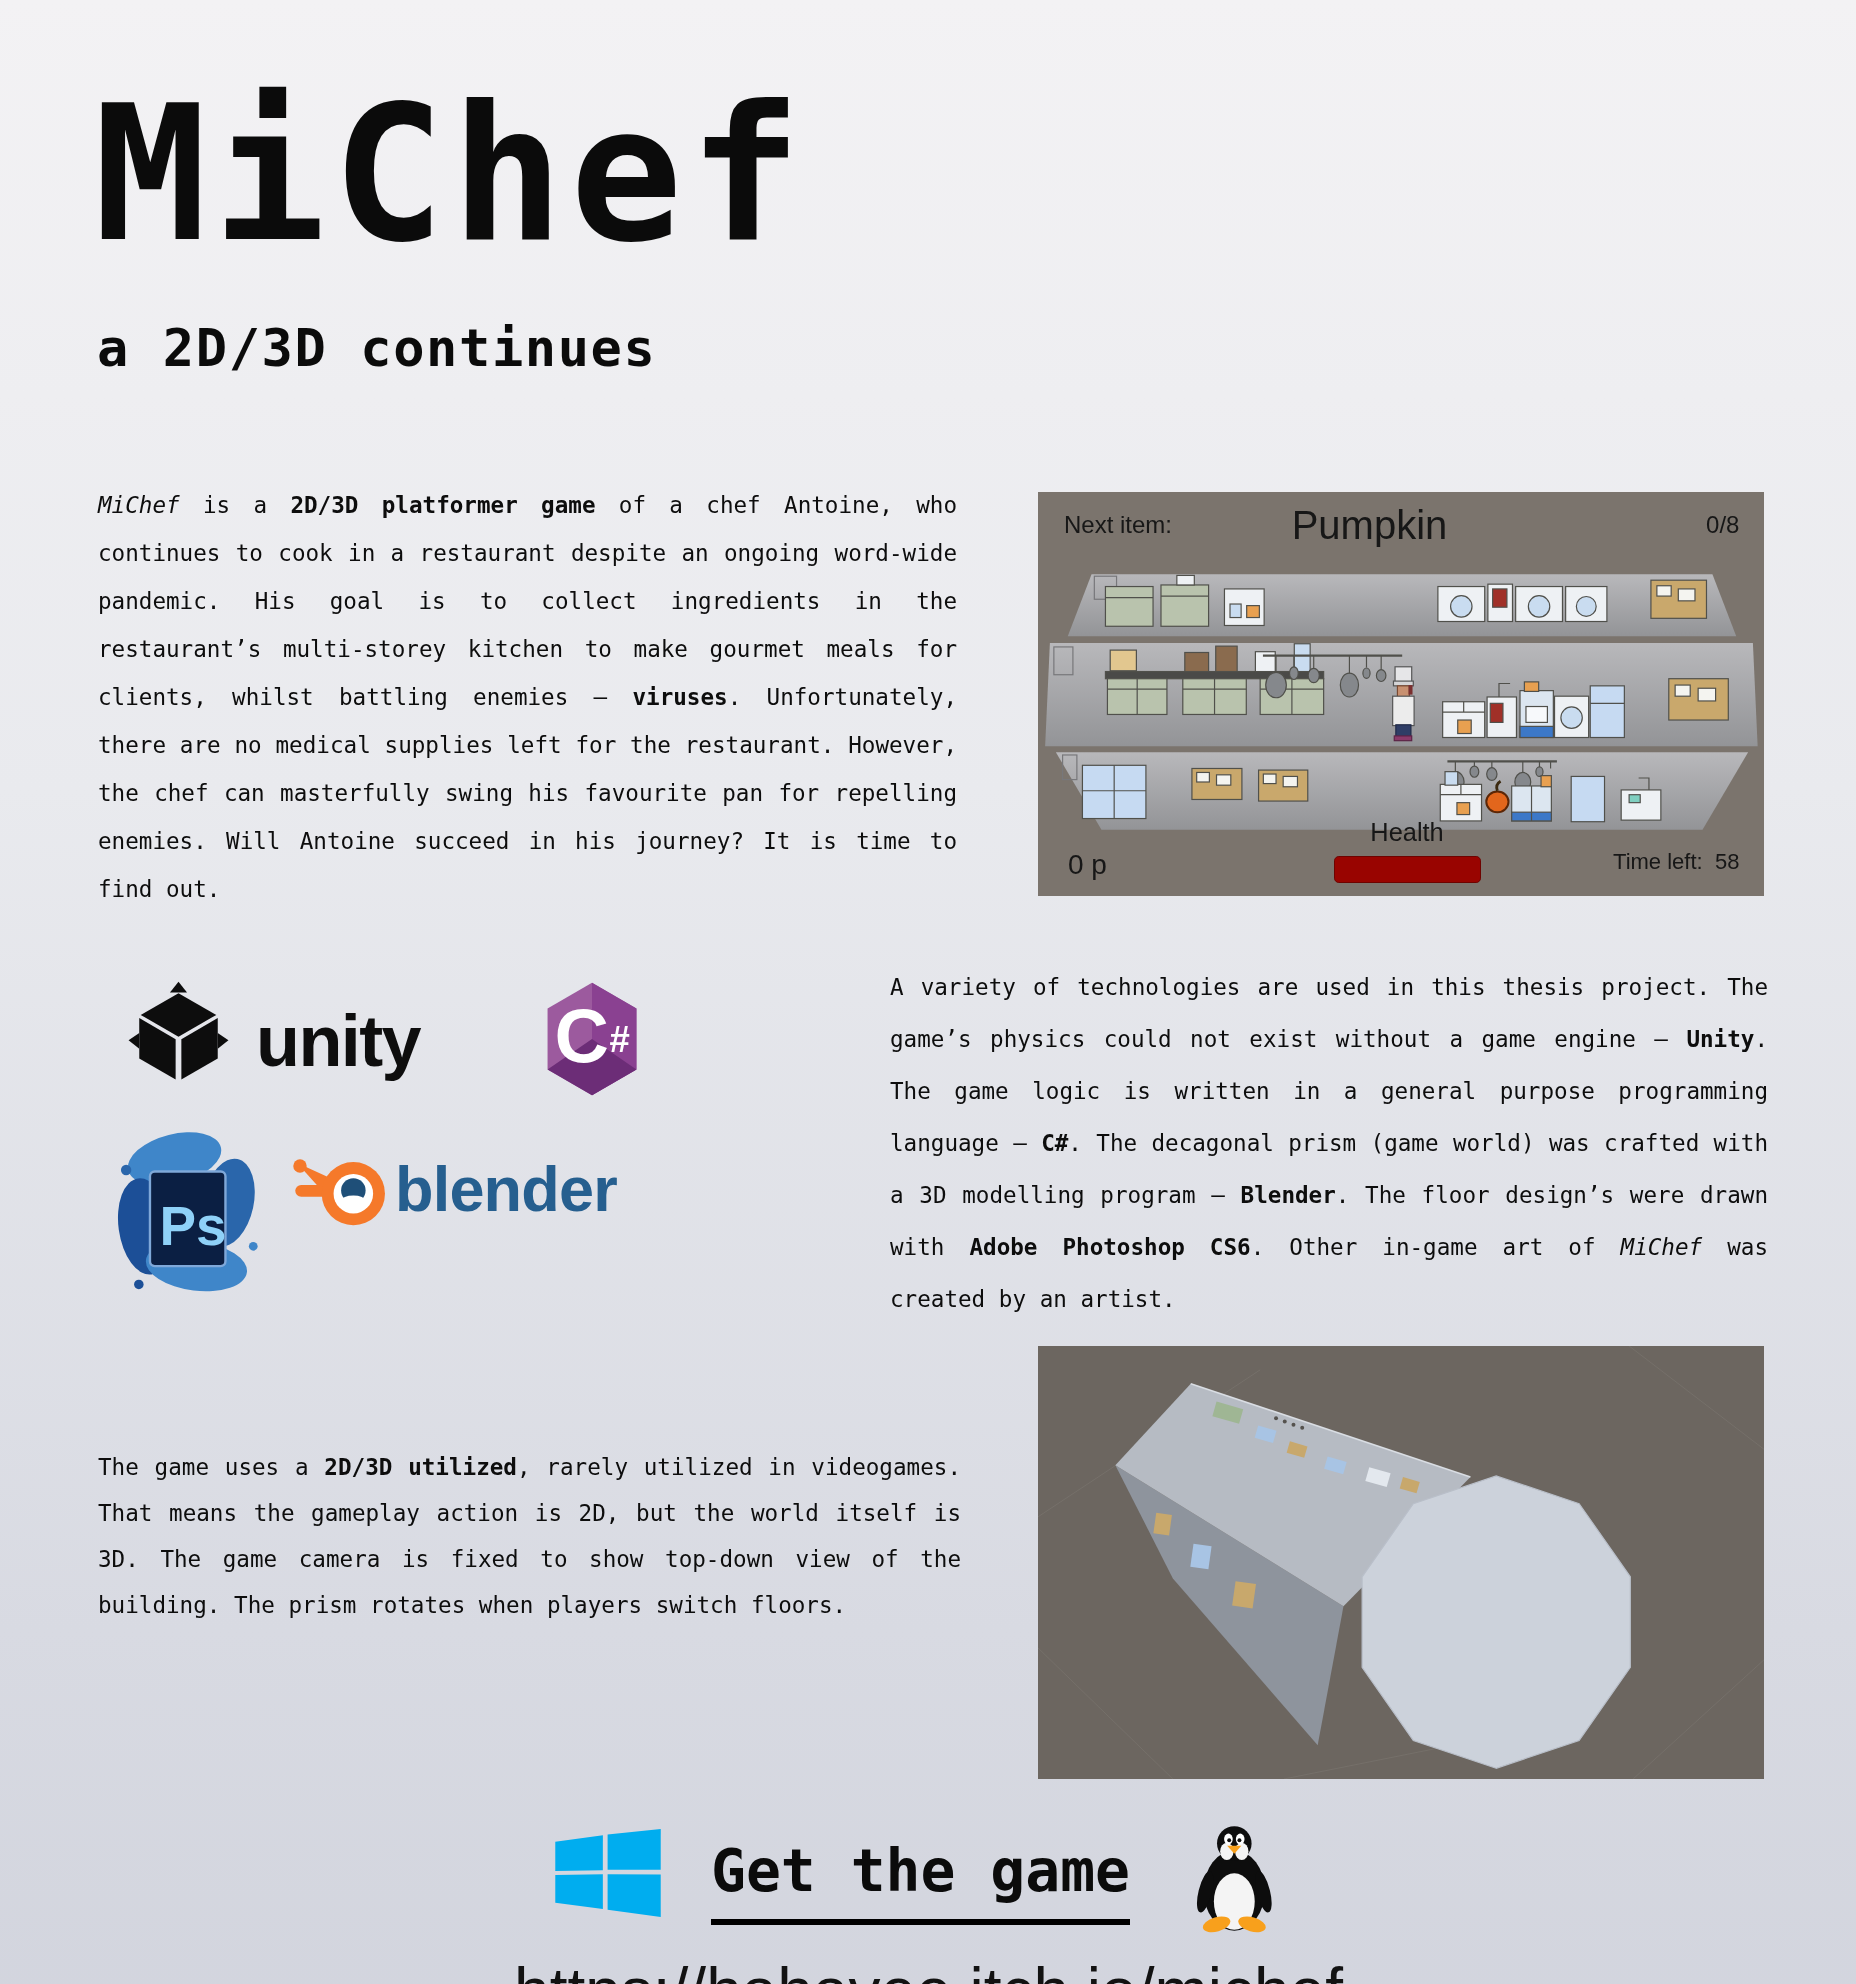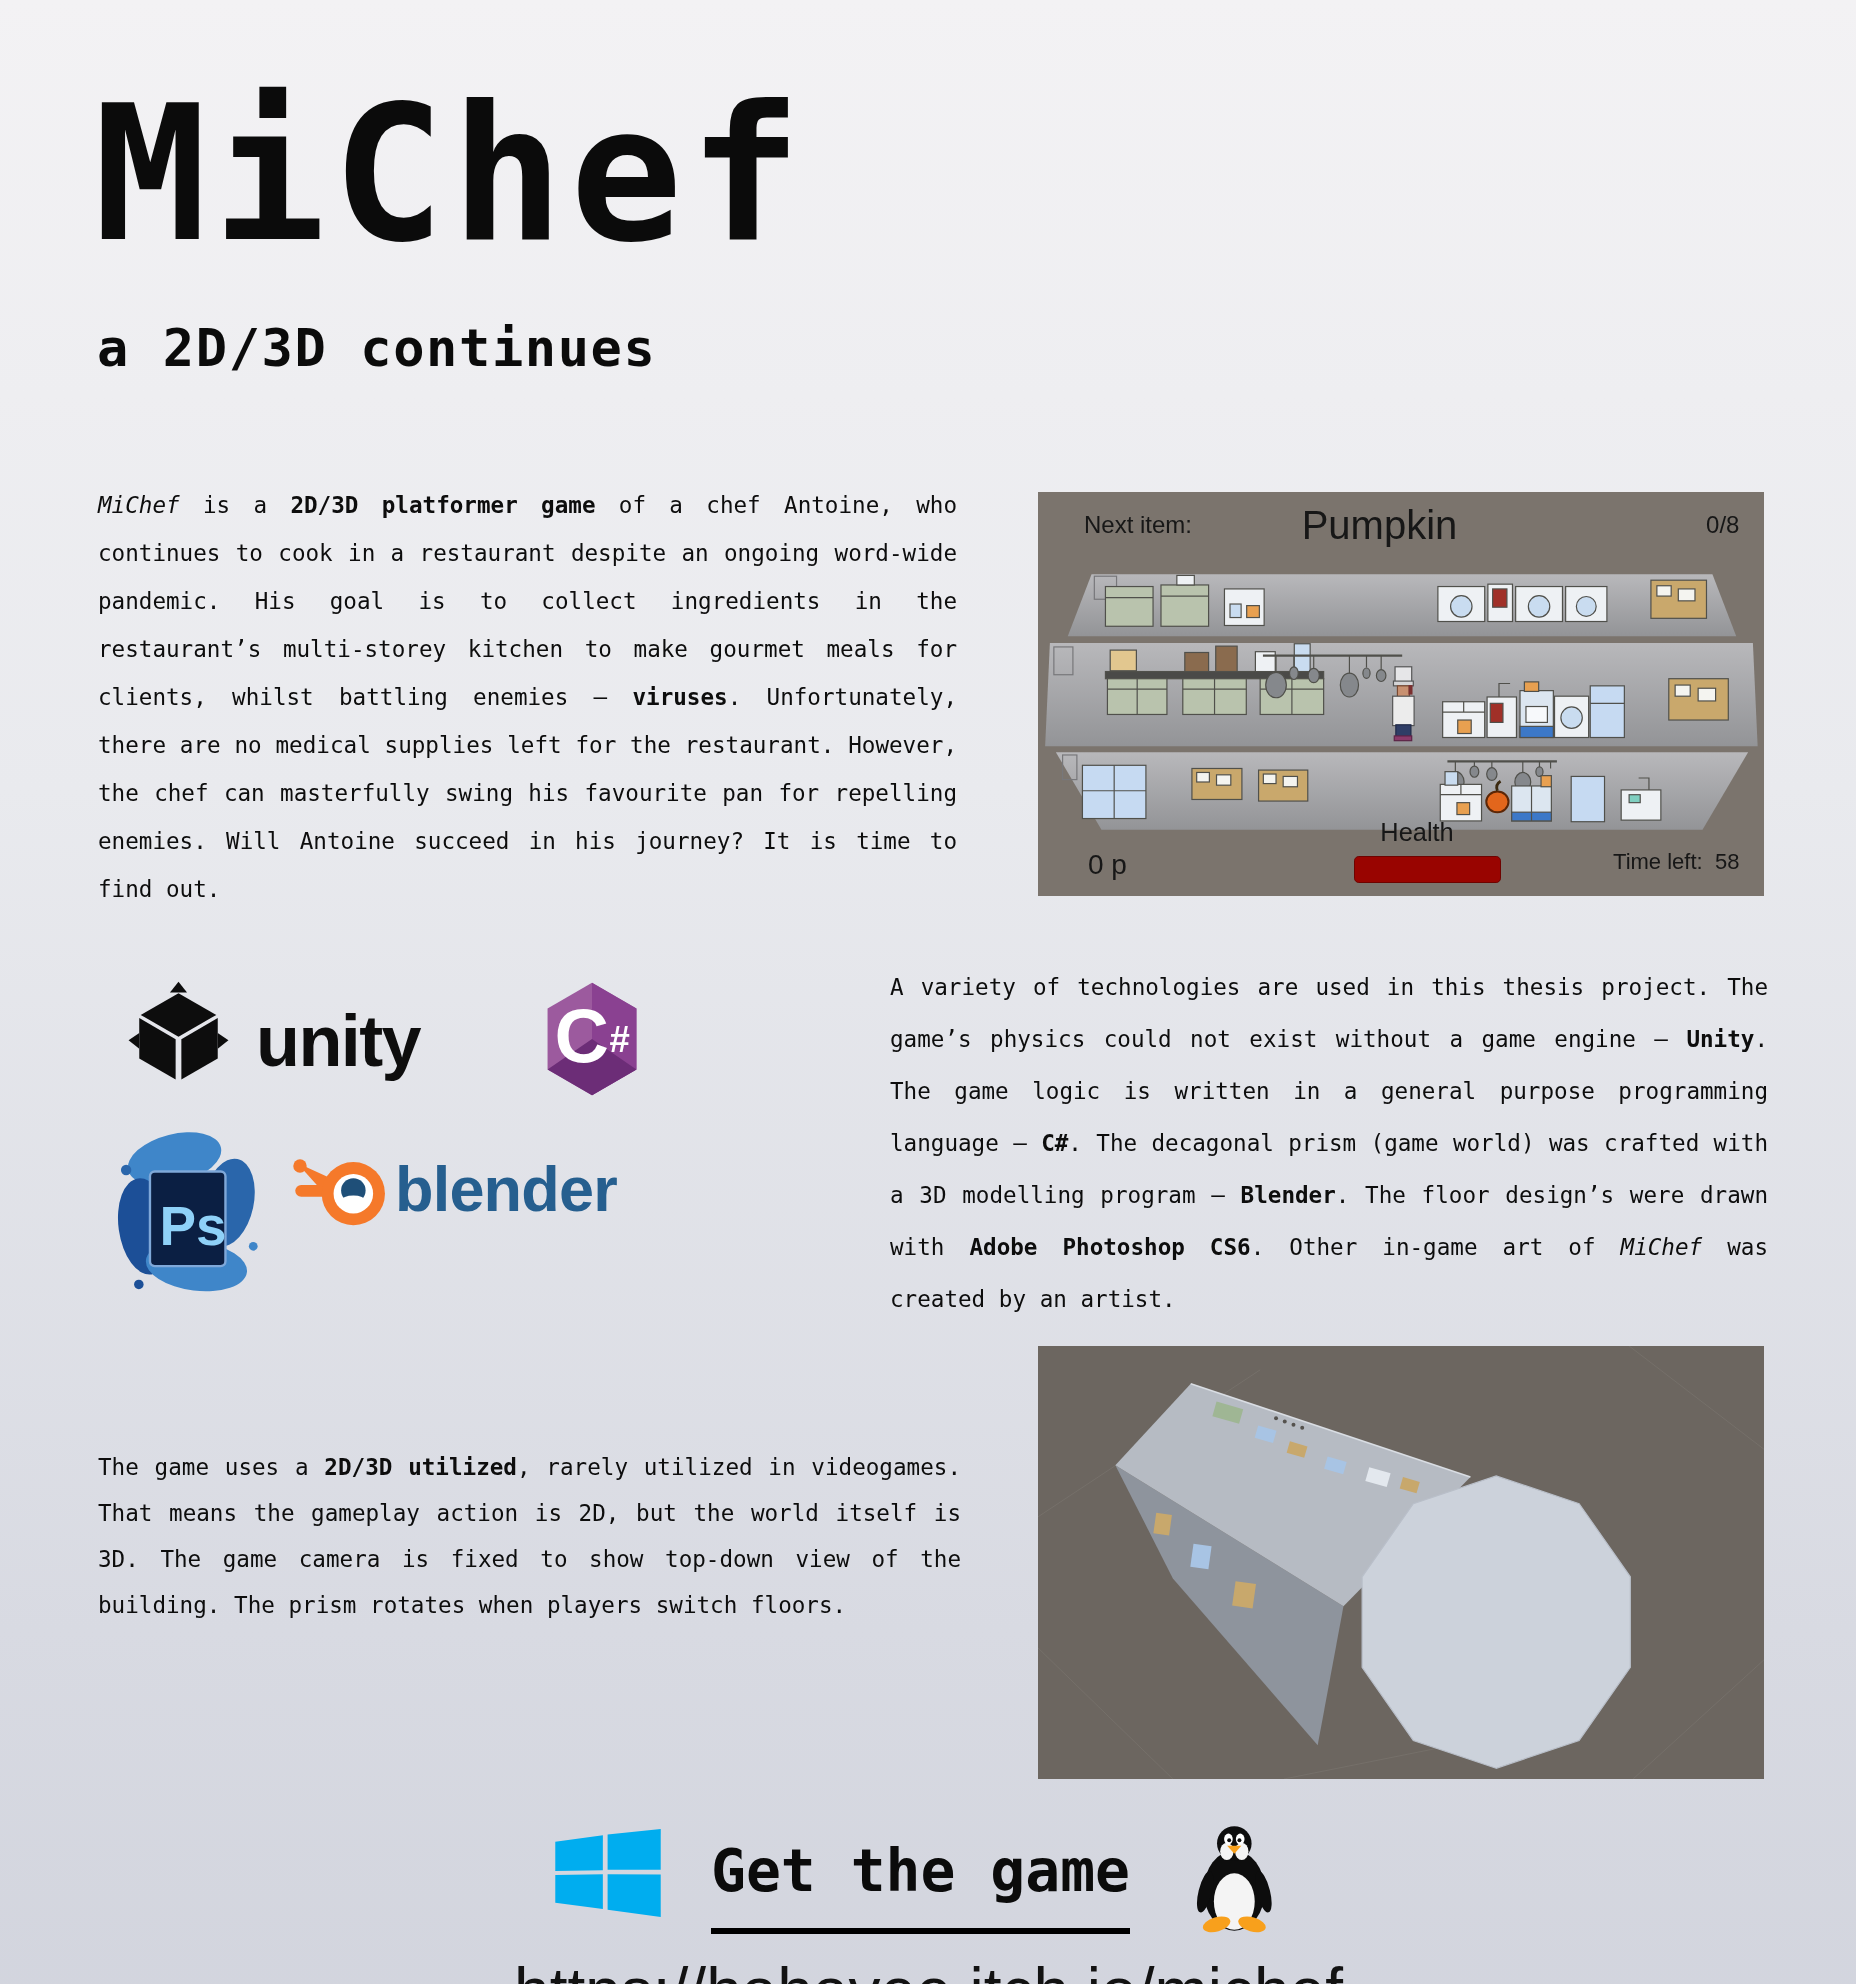--- a/index.html
+++ b/index.html
@@ -14,41 +14,41 @@
   
   .title{left:94px;top:81px;font-size:187px;font-weight:bold;line-height:1;letter-spacing:6.4px;}
   .subtitle{left:97px;top:318px;font-size:52px;font-weight:bold;letter-spacing:1.6px;}
   
   .para{font-size:22.6px;text-align:justify;color:#0d0d0d;}
   .p1{left:98px;top:481px;width:859px;line-height:48px;}
   .p2{left:890px;top:961px;width:878px;line-height:52px;}
   .p3{left:98px;top:1444px;width:863px;line-height:46px;}
   
   .game-box{left:1038px;top:492px;width:726px;height:404px;background:#7b746d;font-family:"Liberation Sans",sans-serif;color:#171717;}
-  .game-box .hud{position:absolute;margin-left:20px;}
+  .game-box .hud{position:absolute;}
   .hud-next{left:26px;top:19px;font-size:24px;}
   .hud-item{left:0;right:63px;top:11px;text-align:center;font-size:40px;}
   .hud-progress{right:24.6px;top:19px;font-size:24px;}
   .hud-score{left:30px;top:357px;font-size:28px;}
   .hud-health-label{left:12px;right:0;top:326px;text-align:center;font-size:25.4px;}
   .hud-health-bar{left:296px;top:364px;width:145px;height:24.6px;background:#990400;border:1.6px solid #6e0300;border-radius:4.8px;}
   .hud-time{right:24.6px;top:357px;font-size:22px;}
   .scene-svg{position:absolute;left:0;top:0;width:100%;height:100%;}
   
   .unity-icon{left:125px;top:981px;width:107px;height:107px;}
   .unity-word{left:256px;top:1000px;font-family:"Liberation Sans",sans-serif;font-weight:bold;font-size:72px;letter-spacing:-1.6px;color:#0e0e0e;}
   .csharp-icon{left:542px;top:980px;width:100px;height:118px;}
   .ps-icon{left:115px;top:1127px;width:147px;height:167px;}
   .blender-icon{left:288px;top:1147px;width:105px;height:83px;}
   .blender-word{left:395px;top:1153px;font-family:"Liberation Sans",sans-serif;font-weight:bold;font-size:63px;letter-spacing:-0.8px;color:#265f8f;}
   
   .prism-box{left:1038px;top:1346px;width:726px;height:433px;}
   
   .win-icon{left:555px;top:1829px;width:106px;height:88px;}
-  .get-game{left:711px;top:1837px;font-size:58px;font-weight:bold;border-bottom:6.4px solid #000;padding-bottom:23px;}
+  .get-game{left:711px;top:1837px;font-size:58px;font-weight:bold;border-bottom:6.4px solid #000;padding-bottom:14px;}
   .tux-icon{left:1196px;top:1823px;width:77px;height:110px;}
   .url{left:0;width:100%;top:1954px;text-align:center;font-family:"Liberation Sans",sans-serif;font-size:64px;color:#121212;}
 </style>
 </head>
 <body>
 
 <div class="poster">
 
   <div class="abs title">MiChef</div>
   <div class="abs subtitle">a 2D/3D continues</div>

